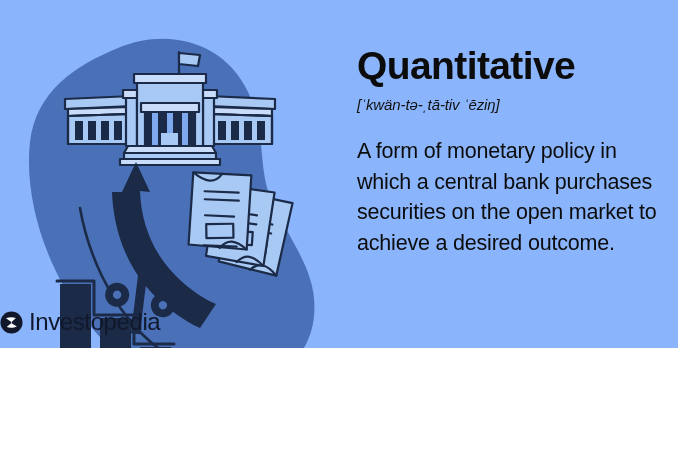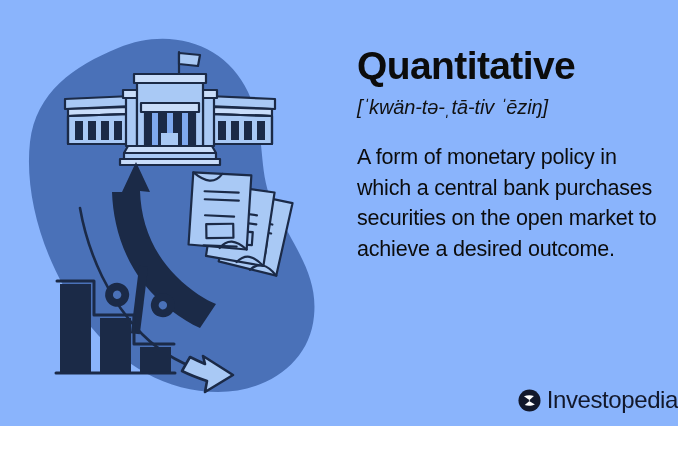--- a/index.html
+++ b/index.html
@@ -8,21 +8,21 @@
   }
   body {
     width: 678px;
     height: 452px;
     overflow: hidden;
     font-family: "Liberation Sans", sans-serif;
   }
   .card {
     position: relative;
     width: 678px;
-    height: 426px;
+    height: 348px;
     background: #8ab4fc;
     overflow: hidden;
     text-decoration: underline;
   }
 
   
   .illustration {
     position: absolute;
     left: 0;
     top: 0;
@@ -39,21 +39,21 @@
   }
   .term-title {
     font-size: 39px;
     font-weight: bold;
     line-height: 1.14;
     letter-spacing: -0.6px;
     color: #0c0c0c;
     margin: 0;
   }
   .pronunciation {
-    font-size: 20px;
+    font-size: 15px;
     font-style: italic;
     color: #111111;
     margin: 8px 0 0 0;
     letter-spacing: -0.1px;
   }
   .definition {
     font-size: 21.5px;
     line-height: 1.42;
     color: #0c0c0c;
     margin: 23px 0 0 0;
@@ -61,21 +61,21 @@
   }
 
   
   .footer-logo {
     position: absolute;
     left: 0;
     right: 0;
     bottom: 14px;
     display: flex;
     align-items: center;
-    justify-content: flex-end;
+    justify-content: flex-start;
     gap: 6px;
   }
   .logo-mark {
     width: 23px;
     height: 23px;
     display: block;
   }
   .logo-text {
     font-size: 24px;
     color: #12182b;

